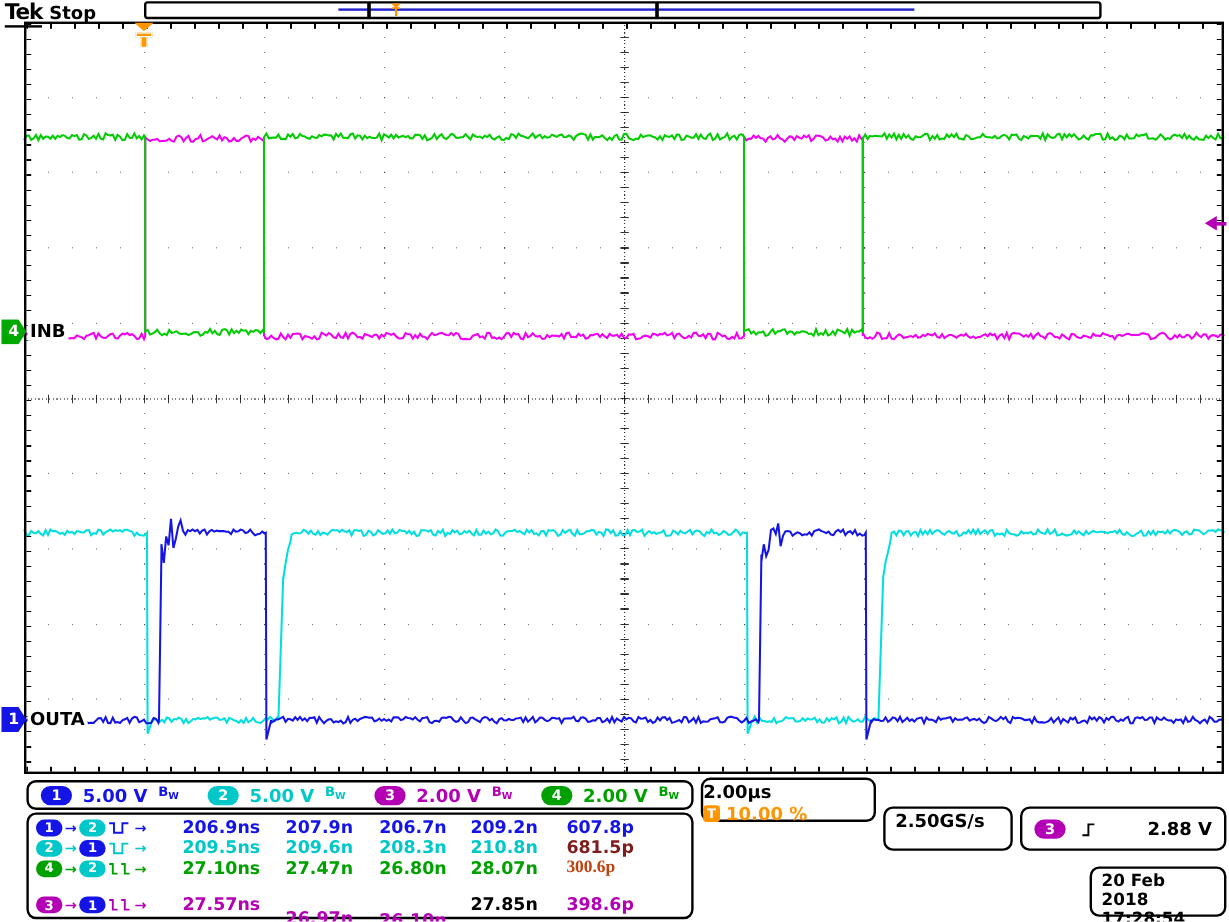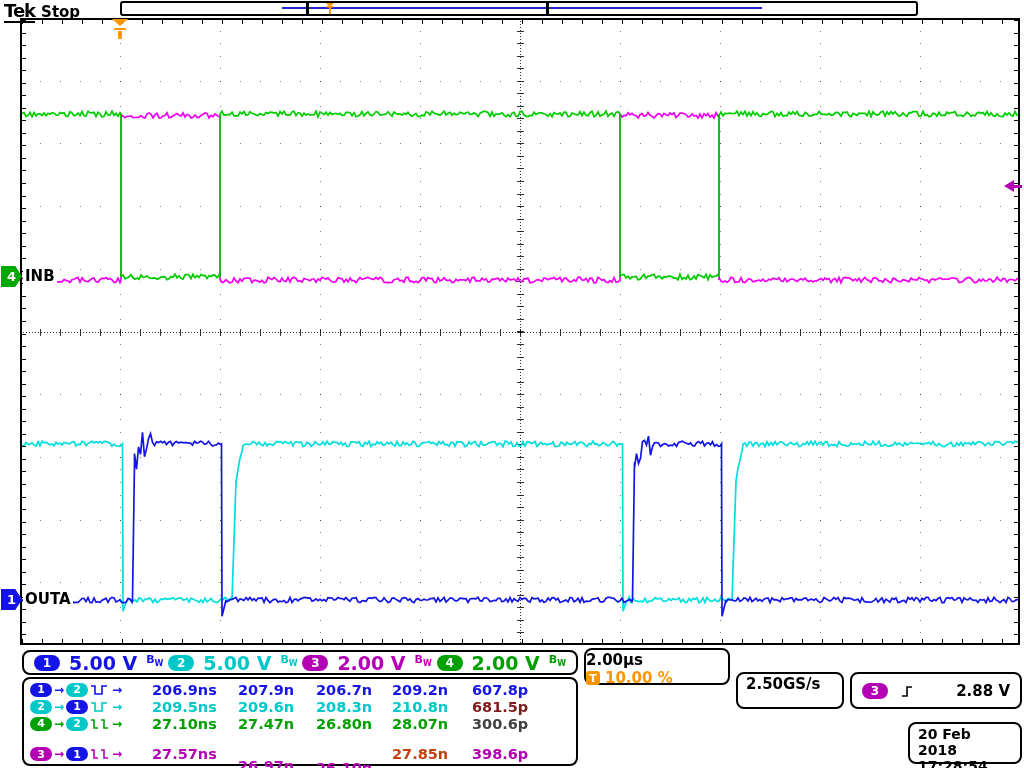--- a/index.html
+++ b/index.html
@@ -59,21 +59,21 @@
       border-top:6px solid transparent;border-bottom:6px solid transparent;border-right:10px solid #b400b4;}
   .trig-level-arrow .tail{position:absolute;left:9px;top:5px;width:9px;height:3px;background:#b400b4;}
   
   .box{position:absolute;background:#fff;border:2px solid #000;border-radius:8px;z-index:10;box-sizing:border-box;}
   .chbar{left:22px;top:650px;width:556px;height:25px;display:flex;align-items:center;
          justify-content:space-between;padding:0 10px;}
   .chgrp{display:flex;align-items:center;gap:9px;}
   .oval{display:inline-flex;width:26px;height:16px;border-radius:9px;color:#fff;font-size:12px;
         font-weight:bold;align-items:center;justify-content:center;flex:none;}
   .oval.sm{width:22px;height:14px;font-size:11px;border-radius:8px;}
-  .chscale{font-size:19px;font-weight:bold;white-space:nowrap;}
+  .chscale{font-size:15px;font-weight:bold;white-space:nowrap;}
   .bw{font-size:11px;font-weight:bold;line-height:10px;}
   .bw sub{font-size:8px;}
   .measbox{left:22px;top:677px;width:556px;height:89px;padding:2px 4px 0 6px;}
   .mgrid{display:grid;grid-template-columns:122px 86px 78px 76px 80px 1fr;align-items:center;height:17px;}
   .mhead{font-size:14px;font-weight:bold;color:#000;height:19px;}
   .mic{display:flex;align-items:center;gap:2px;}
   .marrow{font-size:12px;font-weight:bold;}
   .edgeicon{width:20px;height:14px;}
   .mval{font-size:14.5px;font-weight:bold;white-space:nowrap;}
   .tbbox{left:584px;top:648px;width:146px;height:37px;padding:1px 0;}
@@ -225,37 +225,37 @@
       <span class="oval sm" style="background: rgb(0, 200, 200);">2</span>
       <svg class="edgeicon" viewBox="0 0 20 14" style="color: rgb(0, 160, 0);">
           <path fill="none" stroke="currentColor" stroke-width="1.6" d="M1 3 H4 V11 H8 M11 3 H14 V11 H18"></path>
         </svg>
       <span class="marrow" style="color: rgb(0, 160, 0);">→</span>
     </span>
     <span class="mval" style="color: rgb(0, 160, 0);">27.10ns</span>
     <span class="mval" style="color: rgb(0, 160, 0);">27.47n</span>
     <span class="mval" style="color: rgb(0, 160, 0);">26.80n</span>
     <span class="mval" style="color: rgb(0, 160, 0);">28.07n</span>
-    <span class="mval" style="color: #404040;">300.6p</span>
+    <span class="mval" style="color: #c2410c; font-family: Liberation Serif, serif;">300.6p</span>
   </div>
 
   <div class="mgrid">
     <span class="mic">
       <span class="oval sm" style="background: rgb(180, 0, 180);">3</span>
       <span class="marrow" style="color: rgb(180, 0, 180);">→</span>
       <span class="oval sm" style="background: rgb(20, 20, 230);">1</span>
       <svg class="edgeicon" viewBox="0 0 20 14" style="color: rgb(180, 0, 180);">
           <path fill="none" stroke="currentColor" stroke-width="1.6" d="M1 3 H4 V11 H8 M11 3 H14 V11 H18"></path>
         </svg>
       <span class="marrow" style="color: rgb(180, 0, 180);">→</span>
     </span>
     <span class="mval" style="color: rgb(180, 0, 180);">27.57ns</span>
     <span class="mval" style="color: rgb(180, 0, 180); margin-top: 24px;">26.97n</span>
     <span class="mval" style="color: rgb(180, 0, 180); margin-top: 28px;">26.10n</span>
-    <span class="mval" style="color: #c2410c;">27.85n</span>
+    <span class="mval" style="color: #000000;">27.85n</span>
     <span class="mval" style="color: rgb(180, 0, 180);">398.6p</span>
   </div>
 </div>
 
 <div class="box tbbox">
   <div class="tbscale">2.00µs</div>
   <div class="tbrow">
     <span class="tbadge">T</span>
     <span class="tpos">10.00 %</span>
   </div>

